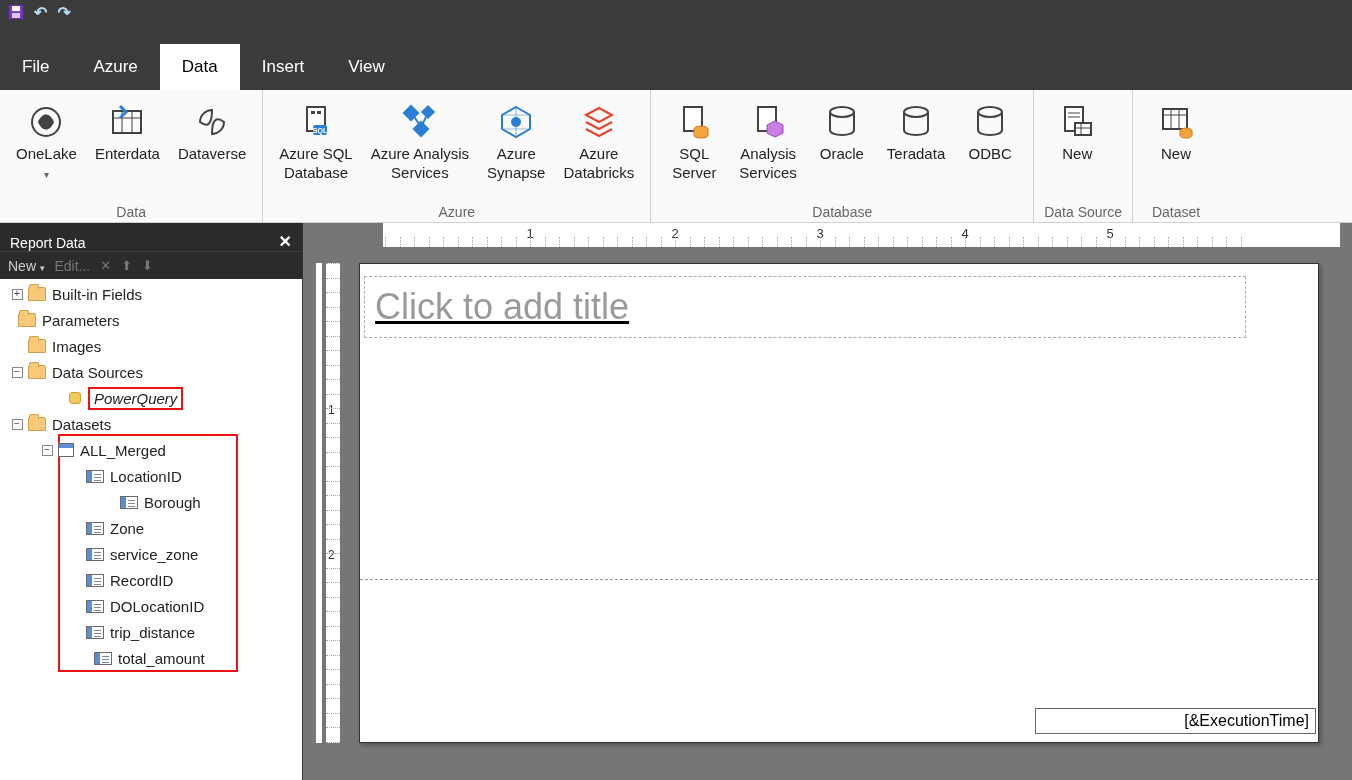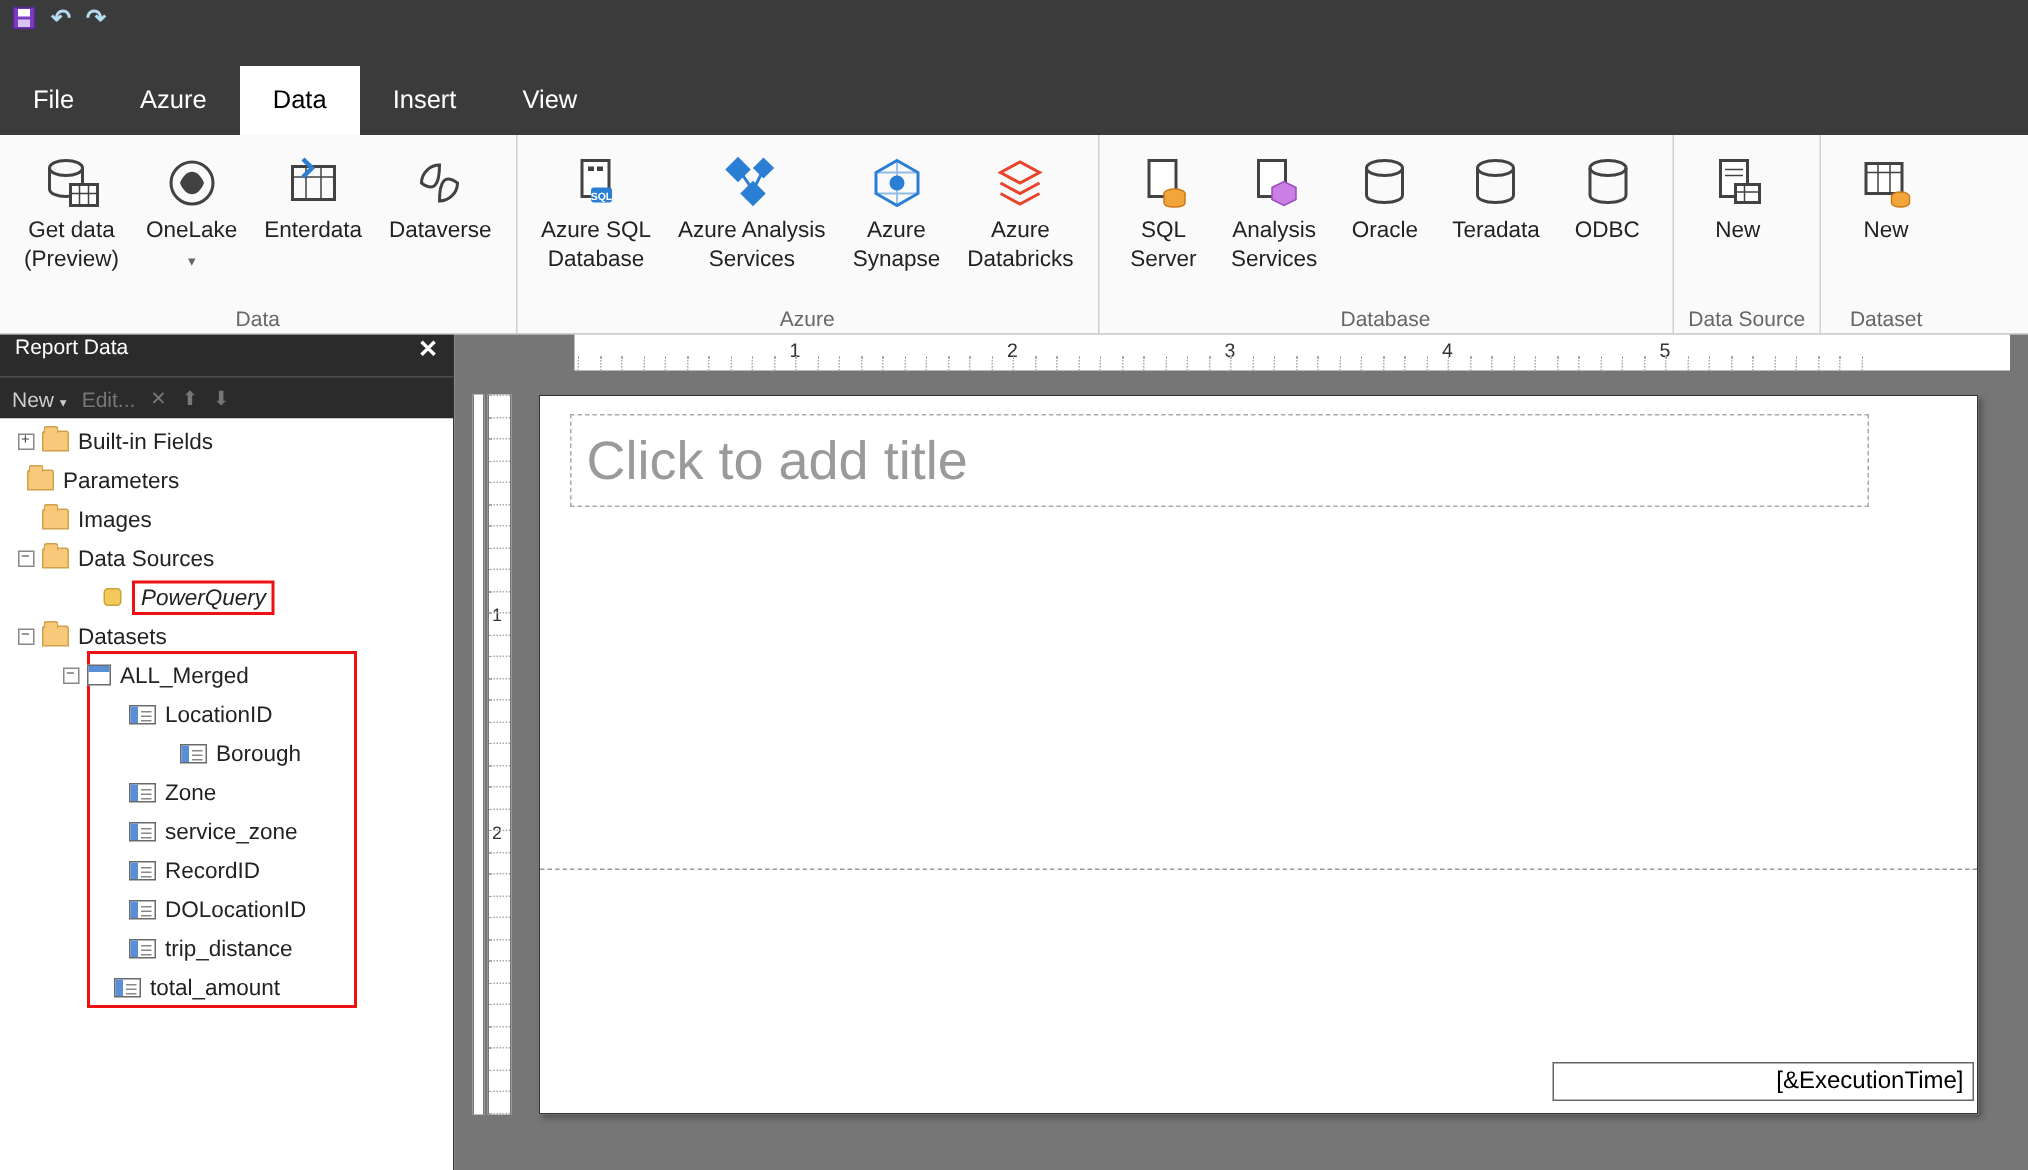--- a/index.html
+++ b/index.html
@@ -22,21 +22,21 @@
   .ribbon-group-label { text-align: center; font-size: 14px; color: #666; padding-top: 0; }
   .rbtn { display: flex; flex-direction: column; align-items: center; justify-content: flex-start; padding: 4px 6px; min-width: 66px; cursor: pointer; }
   .rbtn .icon-slot { height: 46px; display:flex; align-items:center; justify-content:center; }
   .rbtn .label { font-size: 15px; text-align: center; line-height: 1.25; color: #222; }
 
   
   .body-wrap { display: flex; height: calc(780px - 24px - 66px - 133px); }
 
   
   .panel { width: 303px; background: #fff; border-right: 1px solid #333; display: flex; flex-direction: column; }
-  .panel-header { height: 28px; background: #2b2b2b; color: #fff; display:flex; align-items:flex-start; justify-content:space-between; padding: 0 10px; font-size: 14px; }
+  .panel-header { height: 28px; background: #2b2b2b; color: #fff; display:flex; align-items:flex-end; justify-content:space-between; padding: 0 10px; font-size: 14px; }
   .panel-tools { height: 28px; background: #2b2b2b; color:#ccc; display:flex; align-items:center; padding:0 8px; gap:10px; font-size:14px; border-top:1px solid #3e3e3e; }
   .panel-tools .disabled { color: #777; }
   .panel-tools .mini-icon { font-size: 13px; }
   .tree { flex:1; background:#fff; font-size:15px; color:#222; padding-top:2px; overflow:auto; }
   .tree-row { display:flex; align-items:center; height:26px; white-space:nowrap; }
   .tw { display:inline-flex; width:14px; justify-content:center; cursor:pointer;}
   .plusminus { width:11px; height:11px; border:1px solid #888; display:inline-flex; align-items:center; justify-content:center; font-size:10px; line-height:1; color:#444; background:#fff;}
   .folder-icon { display:inline-block; width:18px; height:14px; background:#f8c979; border:1px solid #d1a04d; border-radius:2px 2px 0 0; margin:0 6px 0 4px; position:relative; vertical-align:middle;}
   .folder-open::before{content:"";position:absolute;top:-4px;left:0;width:8px;height:4px;background:#f8c979;border:1px solid #d1a04d;border-bottom:none;border-radius:2px 2px 0 0;}
   .ds-icon { display:inline-block; width:14px;height:16px;margin:0 6px 0 4px;position:relative;}
@@ -50,21 +50,21 @@
   .hl-red-box { position:absolute; border:2px solid #e11; pointer-events:none;}
 
   
   .canvas-area{flex:1;position:relative;background:#767676;}
   .hruler{position:absolute;top:0;left:80px;right:12px;height:24px;background:#fff;z-index:2;}
   .hruler .ticks{position:absolute;left:2px;right:2px;top:0;bottom:0;}
   .vruler{position:absolute;top:40px;left:22px;width:16px;height:480px;background:#fff;border-left:1px solid #777;border-right:1px solid #777;}
   .vruler .lbl{position:absolute;left:2px;font-size:12px;color:#333;transform-origin:left top;}
   .page-bg{position:absolute;top:40px;left:56px;width:960px;height:480px;background:#fff;border:1px solid #333;box-shadow:2px 2px 4px rgba(0,0,0,.3);}
   .page-sep{position:absolute;left:0;right:0;top:66%;border-top:1px dashed #999;}
-  .title-box{position:absolute;top:12px;left:20px;right:72px;height:62px;border:1px dashed #aaa;display:flex;align-items:center;padding-left:10px;}
+  .title-box{position:absolute;top:12px;left:4px;right:72px;height:62px;border:1px dashed #aaa;display:flex;align-items:center;padding-left:10px;text-decoration:underline;}
   .title-ph{font-size:36px;color:#9a9a9a;font-weight:300;}
   .exec-box{position:absolute;right:2px;bottom:8px;width:281px;height:26px;border:1px solid #666;background:#fff;display:flex;align-items:center;justify-content:flex-end;padding-right:6px;font-size:16px;}
   .vruler-strip{position:absolute;top:40px;left:12px;width:8px;height:480px;border-left:1px solid #777;border-right:1px solid #777;background:#fff;}
   .hnum{position:absolute;top:3px;font-size:13px;color:#333;transform:translateX(-50%);}
   .hminor{position:absolute;top:14px;height:10px;border-left:1px dotted #aaa;}
   .vmark{position:absolute;left:0;right:0;border-top:1px dotted #aaa;}
 
   .tree-lbl{pointer-events:none;}
 </style>
 </head>
@@ -89,33 +89,20 @@
   <div class="menu-tab"><span>Insert</span></div>
   <div class="menu-tab"><span>View</span></div>
 </div>
 
 <div class="ribbon">
 
   <div class="ribbon-group">
     <div class="ribbon-btns">
       <div class="rbtn">
         <span class="icon-slot">
-            <svg width="38" height="38">
-              <ellipse cx="15" cy="9" rx="11" ry="5" fill="none" stroke="#424242" stroke-width="2"></ellipse>
-              <path d="M4 9v14c0 3 5 5 11 5s11-2 11-5V9" fill="none" stroke="#424242" stroke-width="2"></path>
-              <rect x="18" y="20" width="18" height="14" fill="#fff" stroke="#424242" stroke-width="2"></rect>
-              <line x1="18" y1="26" x2="36" y2="26" stroke="#424242"></line>
-              <line x1="24" y1="20" x2="24" y2="34" stroke="#424242"></line>
-              <line x1="30" y1="20" x2="30" y2="34" stroke="#424242"></line>
-            </svg>
-          </span>
-        <span class="label"><span>Get data</span><br><span>(Preview)</span></span>
-      </div>
-      <div class="rbtn">
-        <span class="icon-slot">
             <svg width="36" height="36">
               <circle cx="18" cy="18" r="14" fill="none" stroke="#424242" stroke-width="2"></circle>
               <path d="M10 18c4-10 12-10 16 0-4 10-12 10-16 0z" fill="#424242"></path>
             </svg>
           </span>
         <span class="label"><span>OneLake</span><br><span style="font-size:10px;color:#666">▾</span></span>
       </div>
       <div class="rbtn">
         <span class="icon-slot">
             <svg width="38" height="38">
@@ -365,21 +352,21 @@
           <span class="tree-lbl">RecordID</span>
         </div>
       <div class="tree-row" style="padding-left:82px">
           <span class="field-icon"></span>
           <span class="tree-lbl">DOLocationID</span>
         </div>
       <div class="tree-row" style="padding-left:82px">
           <span class="field-icon"></span>
           <span class="tree-lbl">trip_distance</span>
         </div>
-      <div class="tree-row" style="padding-left:72px">
+      <div class="tree-row" style="padding-left:90px">
           <span class="field-icon"></span>
           <span class="tree-lbl">total_amount</span>
         </div>
     </div>
   </div>
 
   <div class="canvas-area">
     <div class="hruler">
       <div class="ticks">
 

